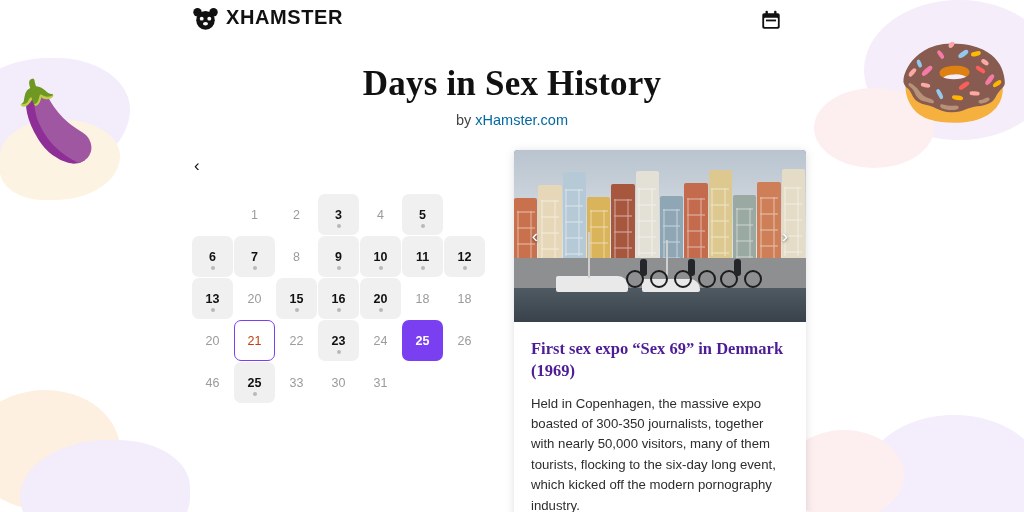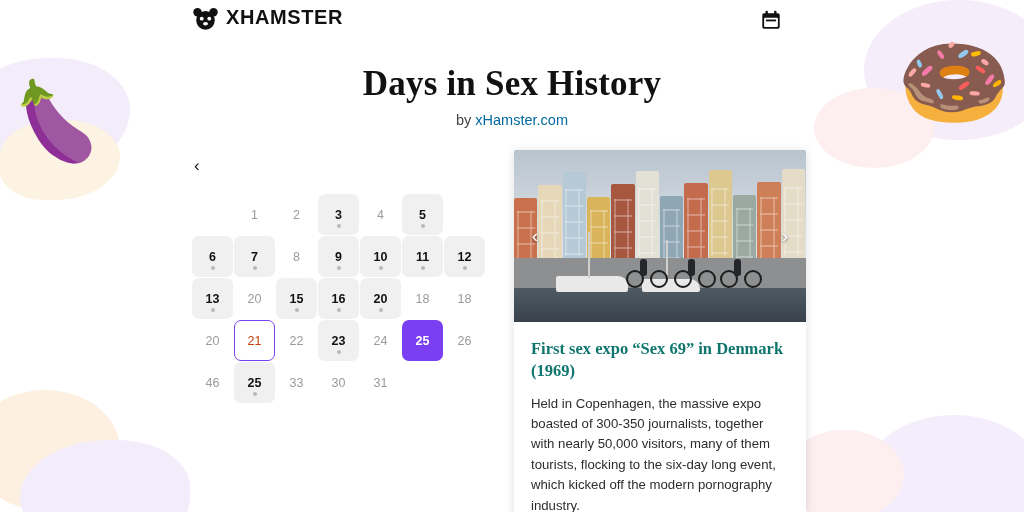--- a/index.html
+++ b/index.html
@@ -79,21 +79,21 @@
   .wheel { position:absolute; bottom:0; width:18px; height:18px; border:2px solid #1d1d1d; border-radius:50%; }
   .rider { position:absolute; bottom:12px; width:7px; height:17px; background:#24262a; border-radius:3px; }
   .arrow {
     position: absolute; top: 50%; transform: translateY(-50%);
     width: 26px; height: 26px; display:flex; align-items:center; justify-content:center;
     color: #fff; font-size: 19px; text-shadow: 0 1px 3px rgba(0,0,0,.6); cursor: pointer; user-select:none;
   }
   .arrow-left { left: 8px; }
   .arrow-right { right: 8px; }
   .card-body { padding: 16px 17px 14px; }
-  .card-title { font-family: "Liberation Serif", serif; font-size: 16.5px; font-weight: 700; line-height: 1.32; color: #0f766e; }
+  .card-title { font-family: "Liberation Serif", serif; font-size: 16.5px; font-weight: 700; line-height: 1.32; color: #4c1d95; }
   .card-text { margin-top: 12px; font-size: 13.2px; line-height: 1.55; color: #2d2d2d; }
 </style>
 </head>
 <body>
 
 <div class="page">
 
   <div class="blob blob-tl-1"></div>
   <div class="blob blob-tl-2"></div>
   <div class="blob blob-bl-1"></div>

